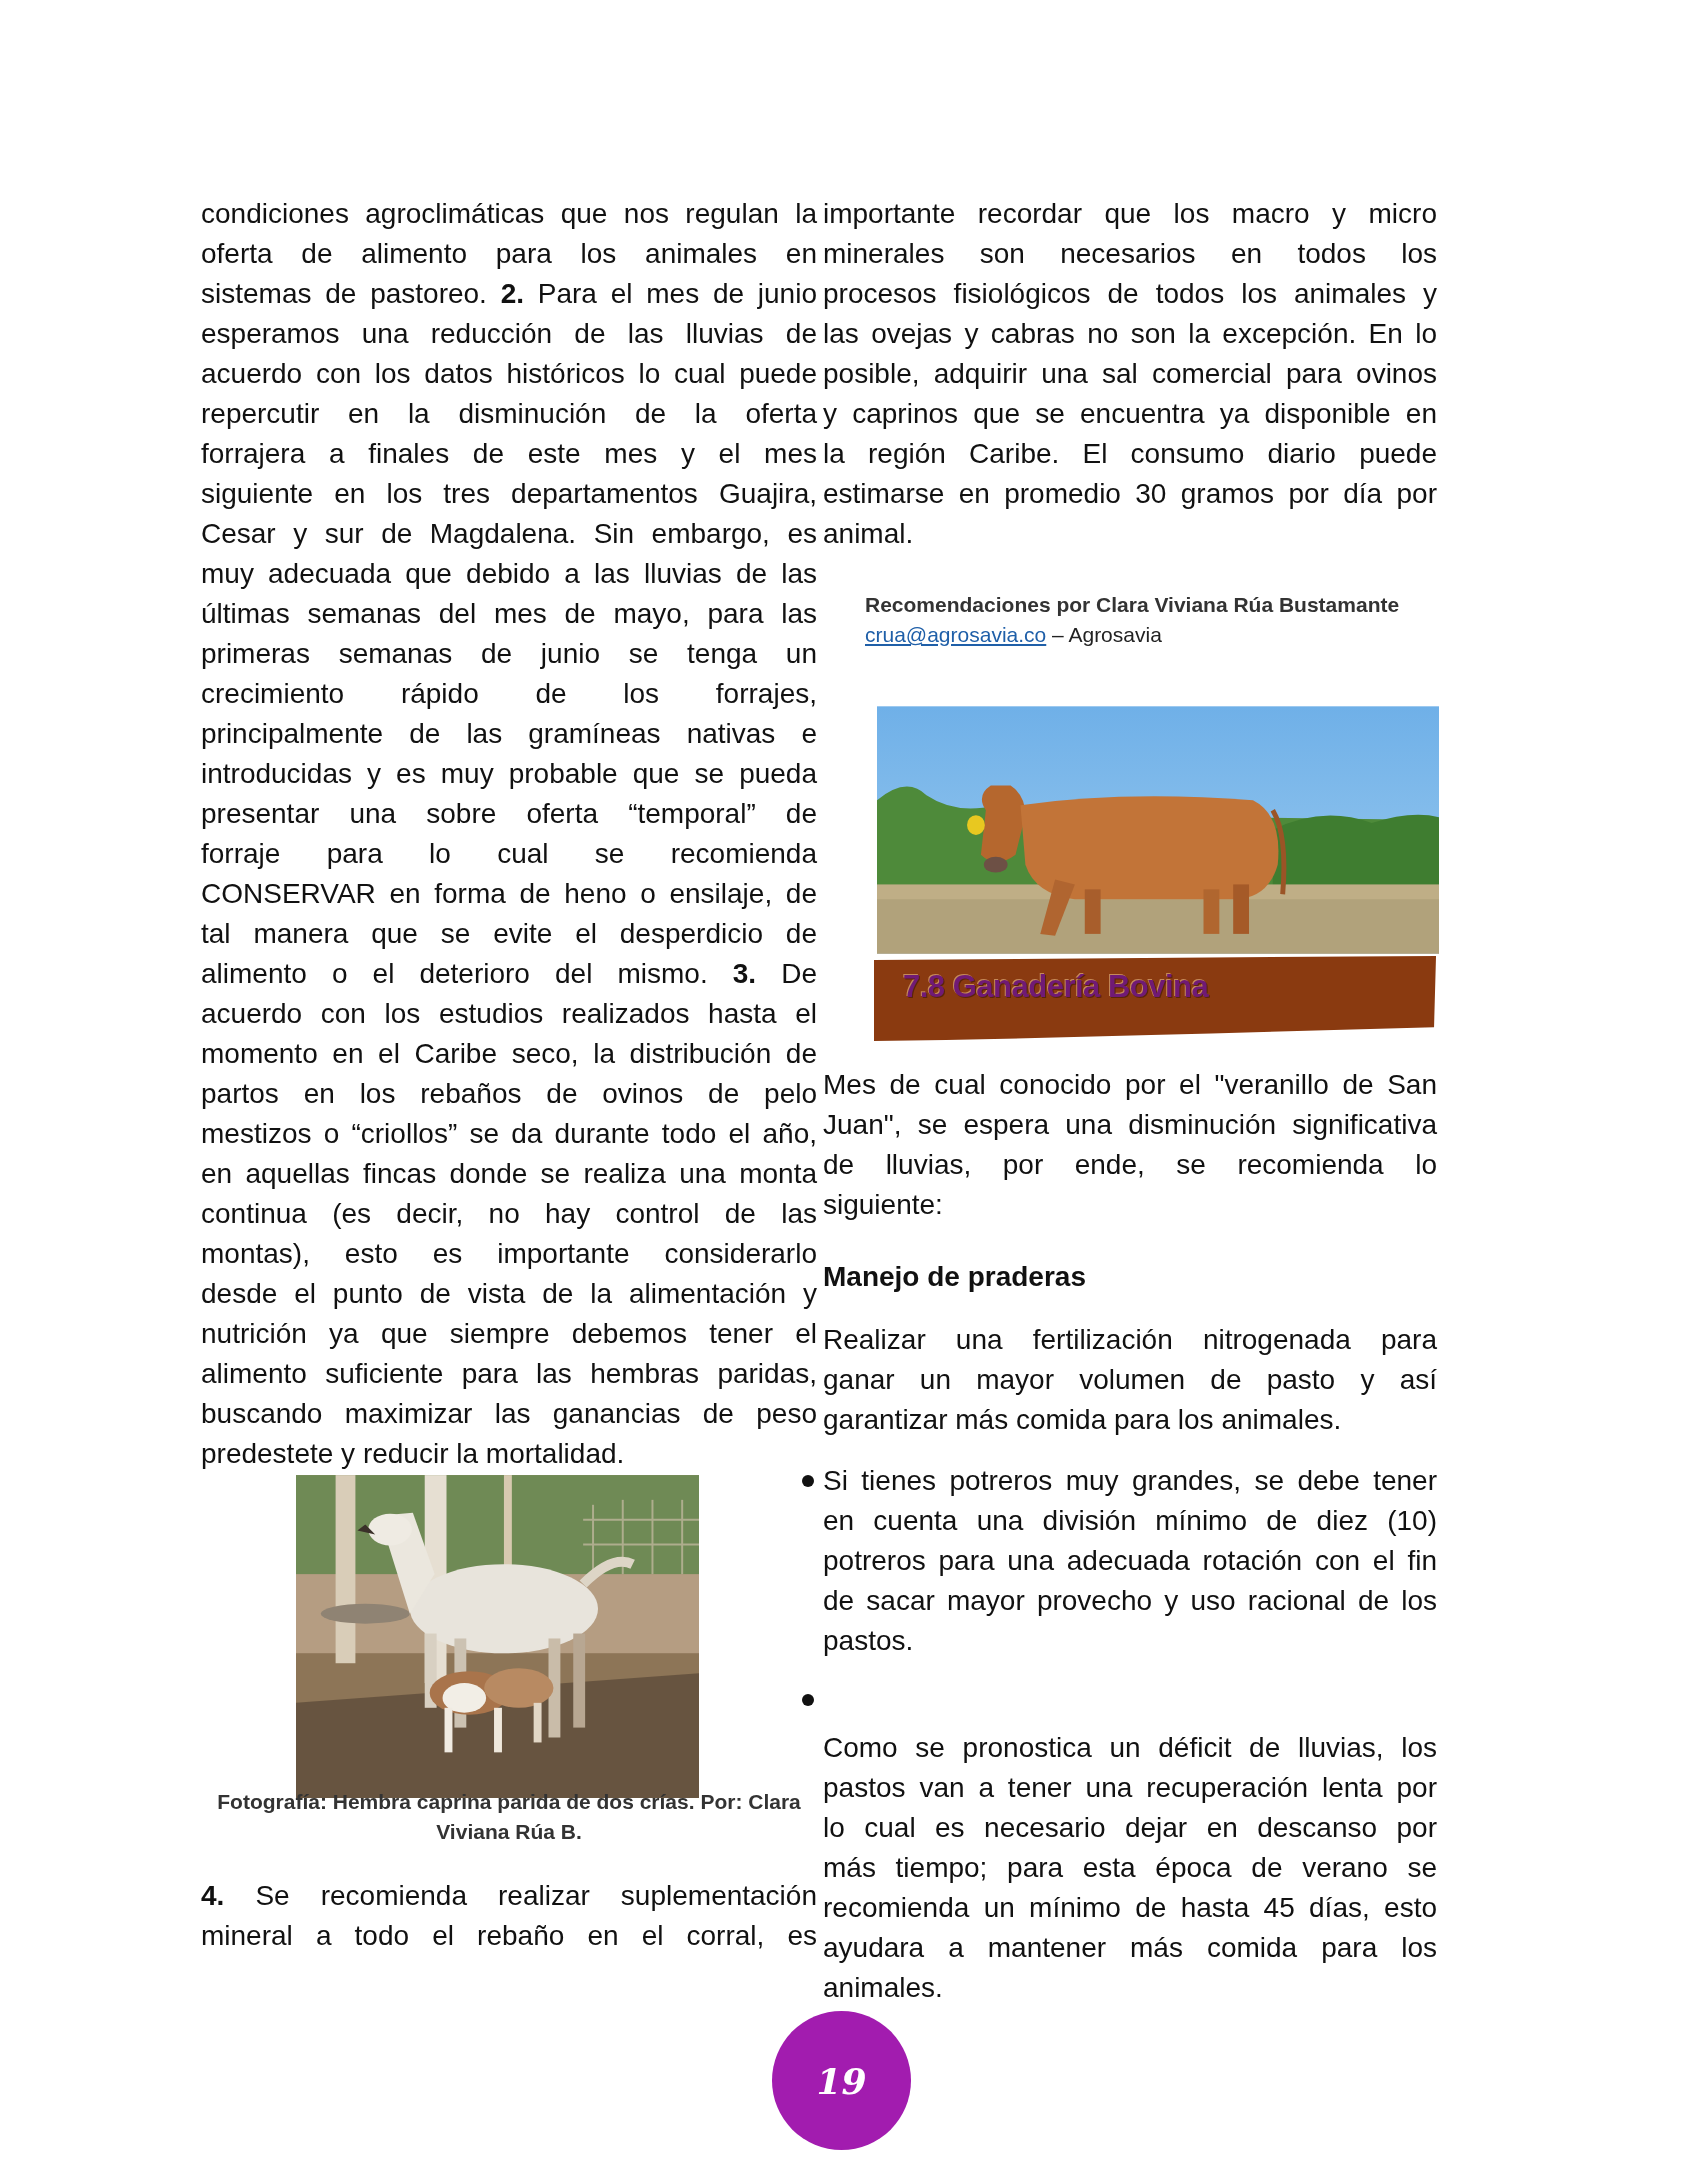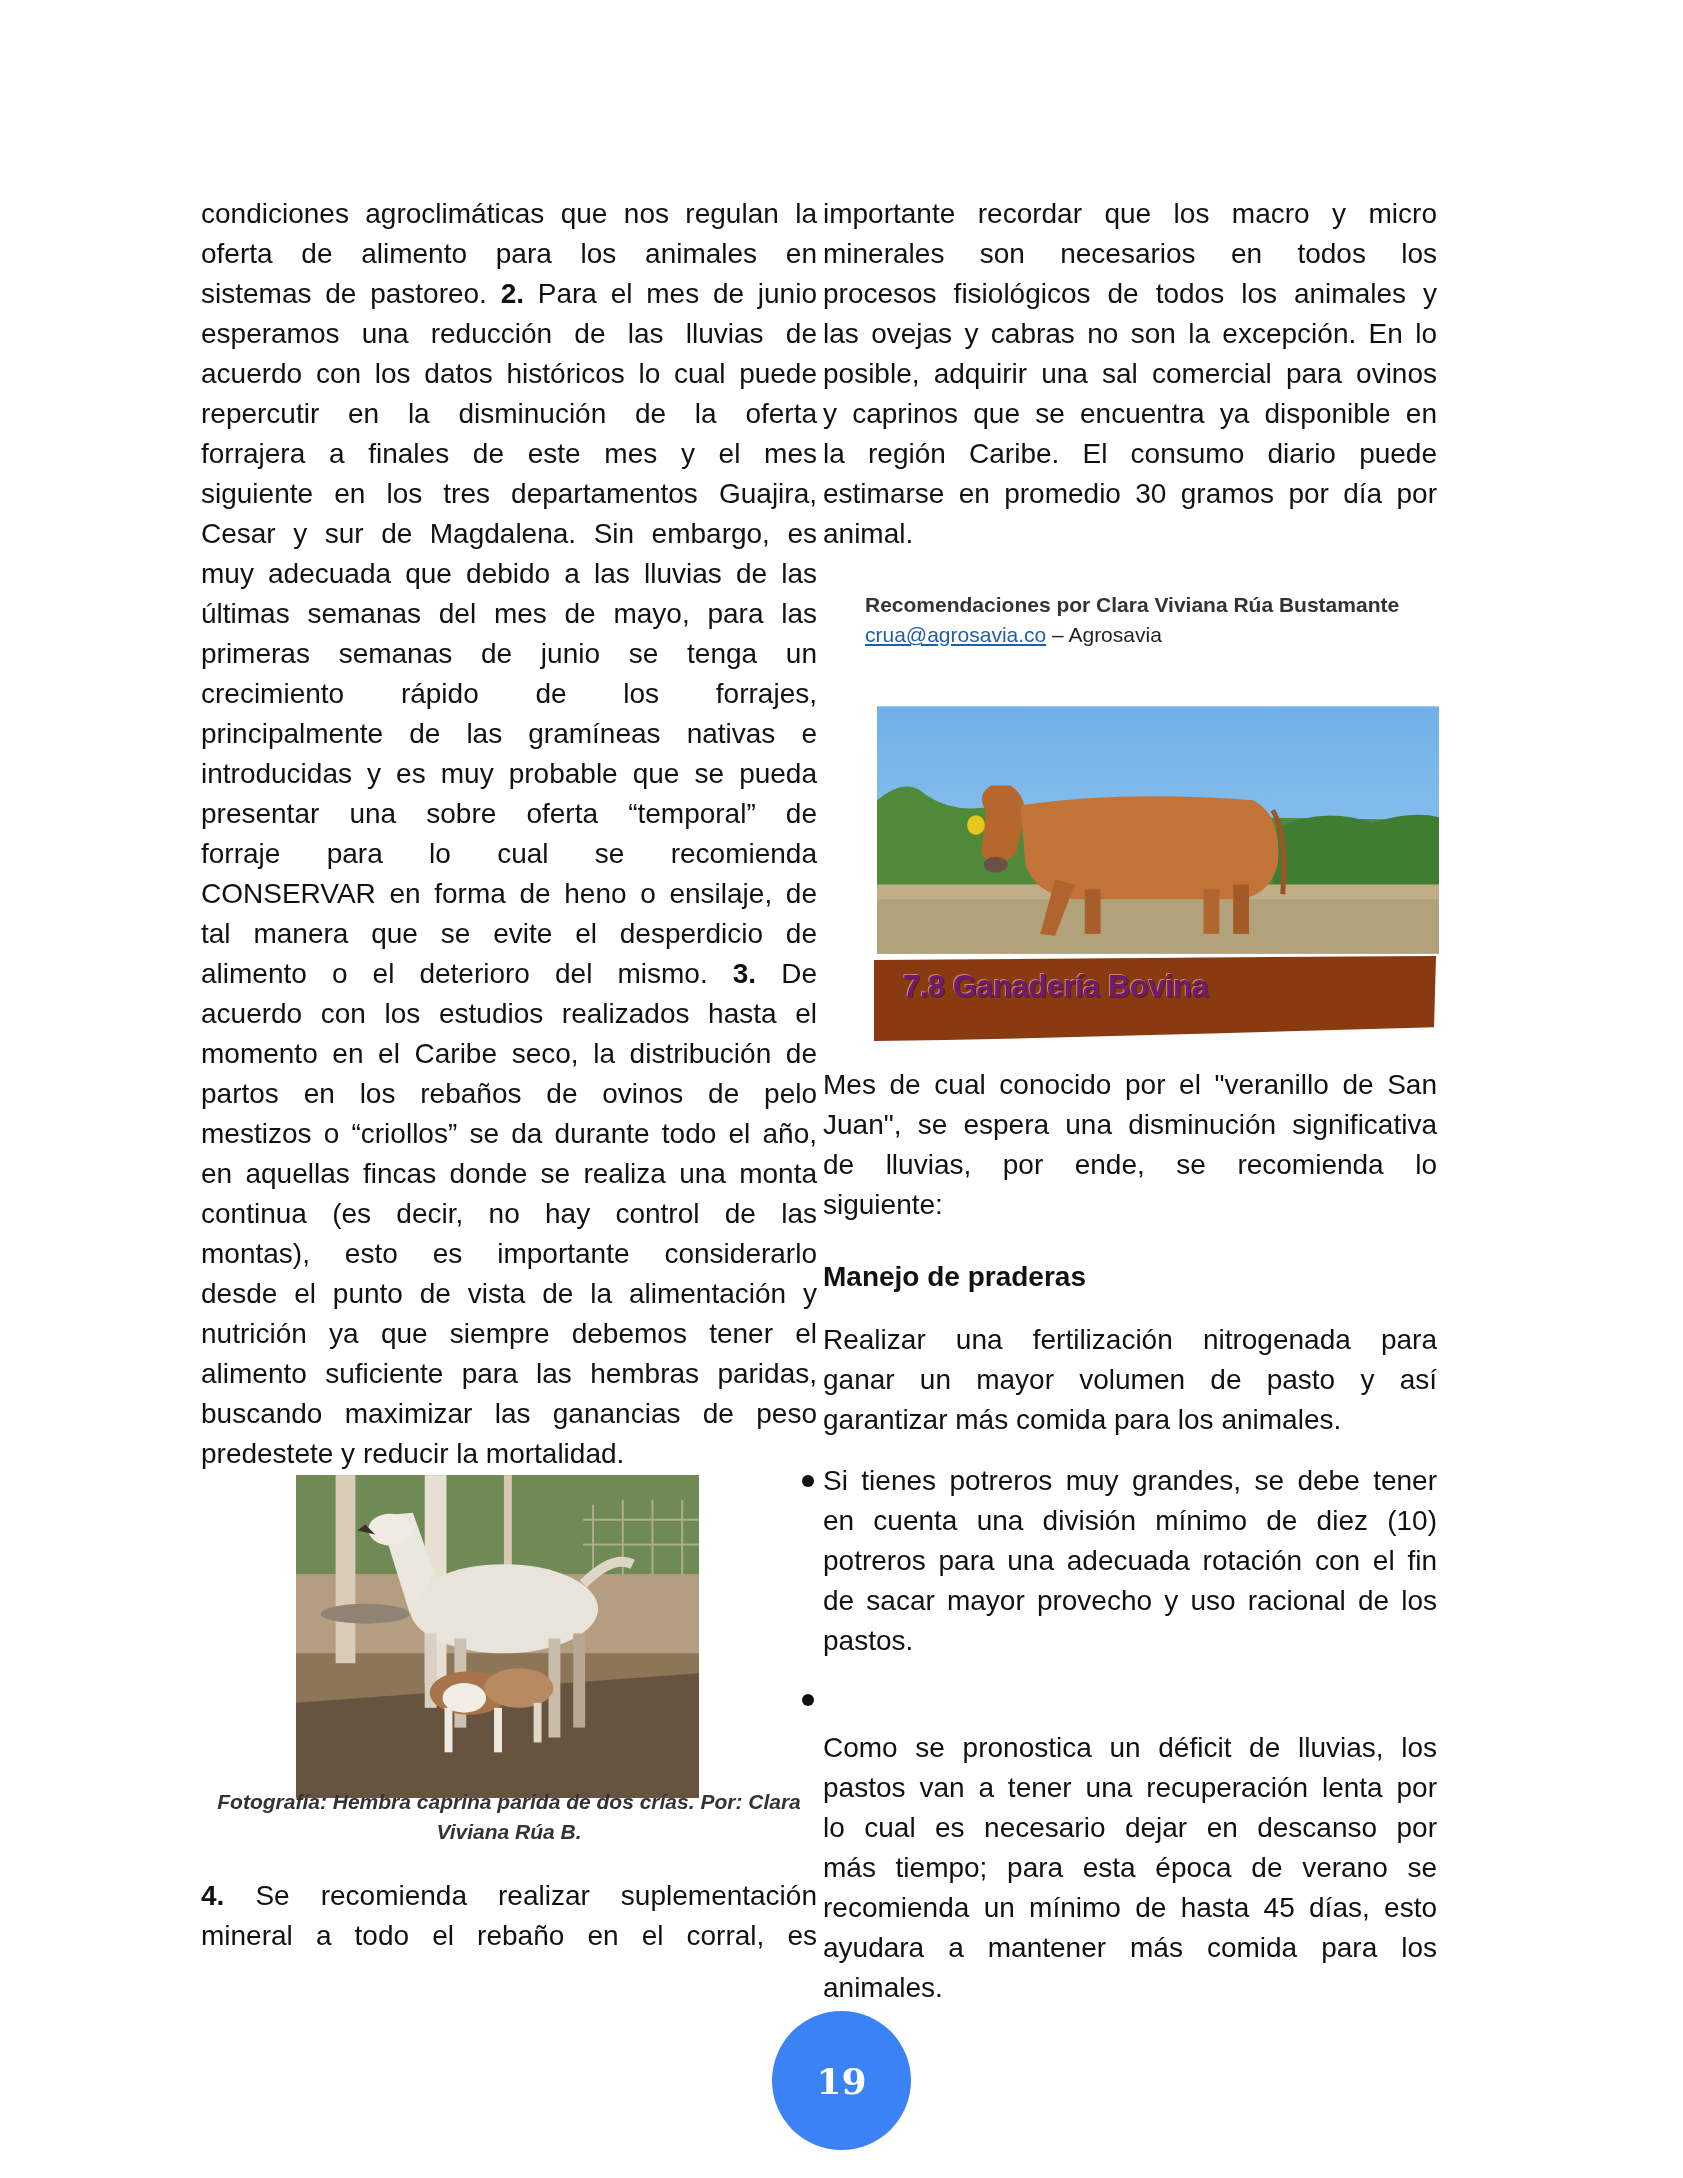--- a/index.html
+++ b/index.html
@@ -17,28 +17,28 @@
   .credit a { color: #1f5fa8; text-decoration: underline; }
 
   .cow-photo { position: absolute; left: 877px; top: 706px; width: 562px; height: 248px; overflow: hidden; }
   .banner { position: absolute; left: 874px; top: 952px; width: 564px; height: 89px; }
   .banner-title { position: absolute; left: 903px; top: 969px; font-size: 31px; font-weight: bold;
                   color: #701a75; letter-spacing: -0.5px;
                   text-shadow: 1px 1px 0 #5a2508, -1px -1px 0 #c58a5a; }
 
   .goat-photo { position: absolute; left: 296px; top: 1475px; width: 403px; height: 323px; overflow: hidden; }
   .goat-caption { position: absolute; left: 201px; top: 1787px; width: 616px; text-align: center;
-                  font-size: 21px; line-height: 30px; font-weight: bold; color: #333; font-style: italic; }
+                  font-size: 21px; line-height: 30px; font-weight: bold; color: #333; }
 
   .bullet { position: absolute; width: 12px; height: 12px; border-radius: 50%; background: #111; }
 
   .subhead { font-weight: bold; }
 
   .page-num-circle { position: absolute; left: 772px; top: 2011px; width: 139px; height: 139px; border-radius: 50%;
-                     background: #3b82f6; display: flex; align-items: center; justify-content: center; }
+                     background: #a21caf; display: flex; align-items: center; justify-content: center; font-style: italic; }
   .page-num { font-family: "DejaVu Serif", serif; font-weight: bold; color: #ffffff; font-size: 36px; }
 </style>
 </head>
 <body>
 
 <div class="col left">
     <span class="line"><span>condiciones agroclimáticas que nos regulan la</span></span>
     <span class="line"><span>oferta de alimento para los animales en</span></span>
     <span class="line"><span>sistemas de pastoreo. </span><b>2.</b><span> Para el mes de junio</span></span>
     <span class="line"><span>esperamos una reducción de las lluvias de</span></span>

